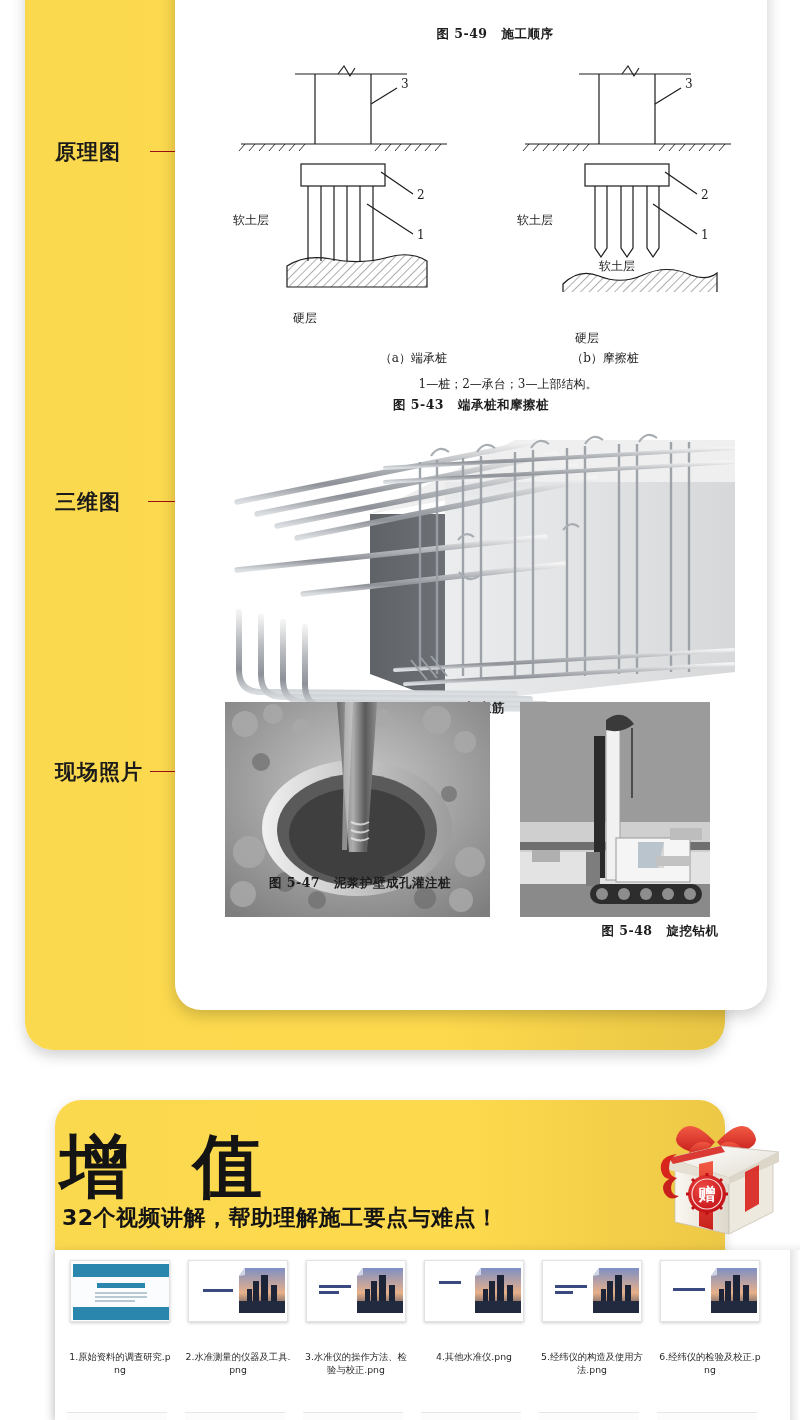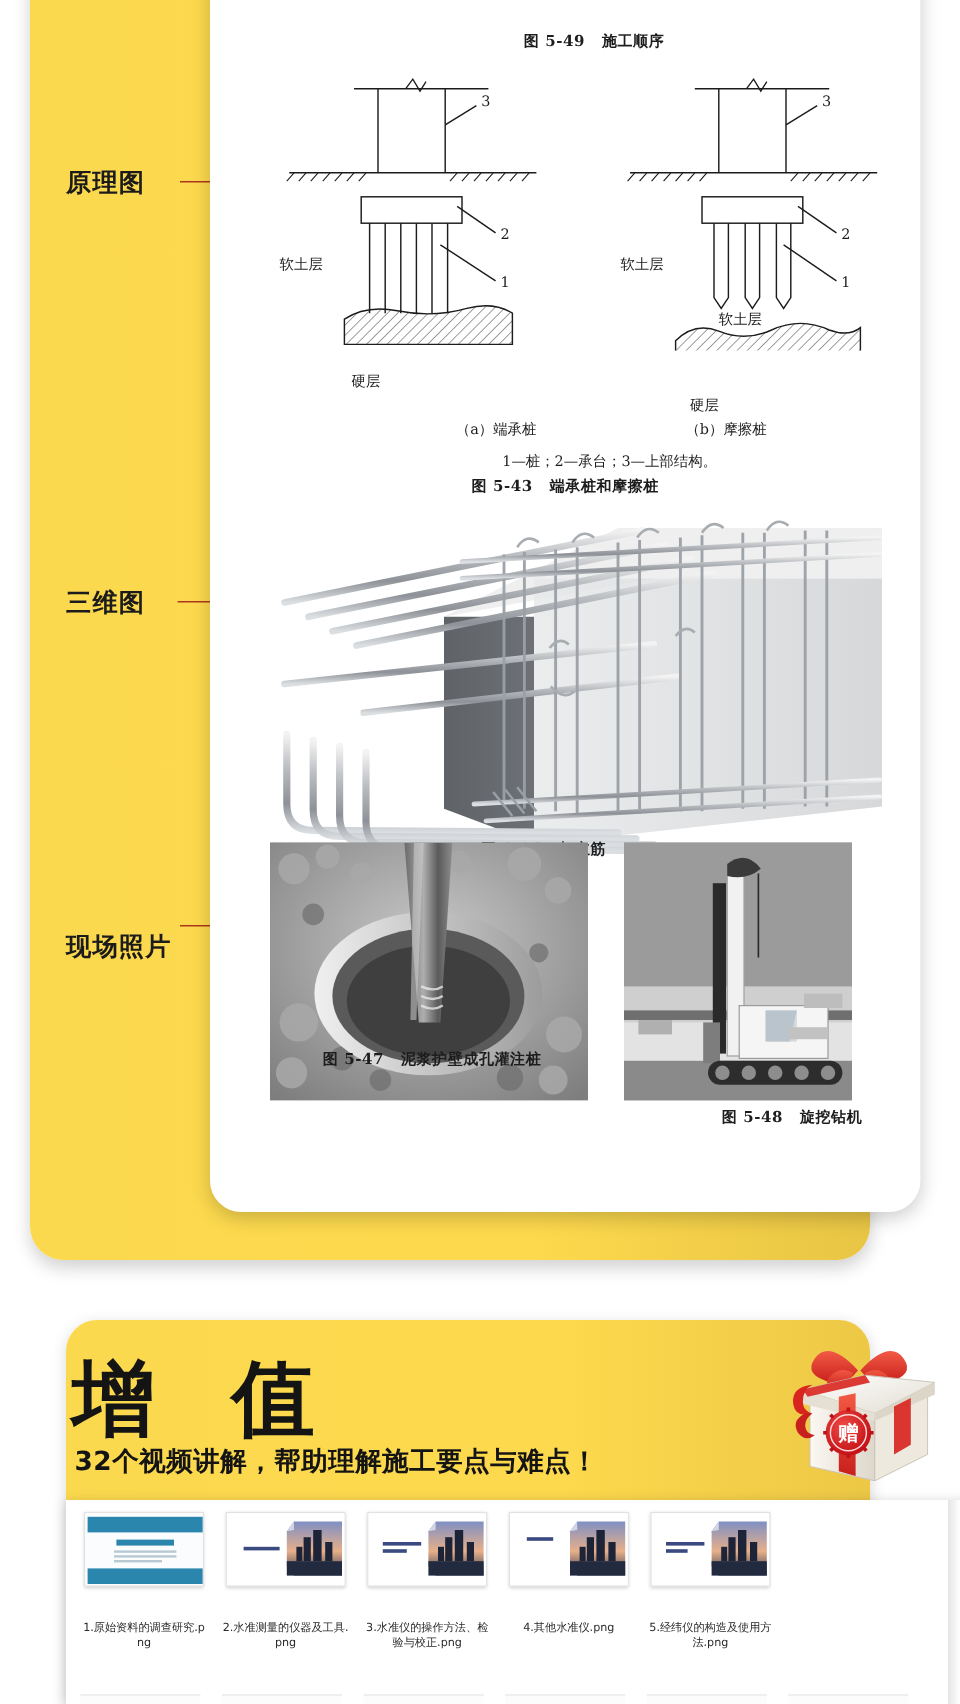--- a/index.html
+++ b/index.html
@@ -27,21 +27,21 @@
 
   
   .side-label{
     position:absolute; left:55px;
     font-size:21px; font-weight:700; color:#1b1b1b;
     letter-spacing:1px; white-space:nowrap;
     font-family:"DejaVu Sans","Liberation Sans",sans-serif;
   }
   .lbl-1{ top:138px; }
   .lbl-2{ top:488px; }
-  .lbl-3{ top:775px; }
+  .lbl-3{ top:758px; }
   .leader{
     position:absolute; height:0; border-top:1.6px solid #9b1016;
   }
   .ld-1{ left:150px; top:151px; width:152px; }
   .ld-2{ left:148px; top:501px; width:152px; }
   .ld-3{ left:150px; top:771px; width:100px; }
   .fig-cap{
     position:absolute; text-align:center; color:#1d1d1d;
     font-family:"DejaVu Serif","Liberation Serif",serif;
     font-weight:700; font-size:12.5px; letter-spacing:.5px; white-space:nowrap;
@@ -603,20 +603,38 @@
               <rect x="58" y="28" width="5" height="12"></rect>
             </g>
           <rect x="50" y="40" width="46" height="12" fill="#222a3f"></rect>
           <rect x="12" y="24" width="32" height="3" fill="#3a4a80"></rect>
           <rect x="12" y="30" width="18" height="3" fill="#3a4a80"></rect>
         </svg>
       </div>
       <div class="thumb-cap">5.经纬仪的构造及使用方法.png</div>
     </div>
 
+    <div class="thumb-cell" style="left:602px;">
+      <div class="thumb-img">
+        <svg width="100" height="62" viewBox="0 0 100 62">
+          <rect width="100" height="62" fill="#ffffff"></rect>
+          <polygon points="56,7 96,7 96,52 56,52 50,44 50,15" fill="url(#sky2)"></polygon>
+          <polygon points="50,15 56,7 56,14" fill="#cfd6e6"></polygon>
+          <g fill="#1d2438">
+              <rect x="64" y="20" width="6" height="20"></rect>
+              <rect x="72" y="14" width="7" height="26"></rect>
+          <rect x="82" y="24" width="6" height="16"></rect>
+              <rect x="58" y="28" width="5" height="12"></rect>
+            </g>
+          <rect x="50" y="40" width="46" height="12" fill="#222a3f"></rect>
+          <rect x="12" y="27" width="32" height="3" fill="#3a4a80"></rect>
+        </svg>
+      </div>
+      <div class="thumb-cap">6.经纬仪的检验及校正.png</div>
+    </div>
 
     <div class="row2-cell" style="left:12px;"></div>
     <div class="row2-cell" style="left:130px;"></div>
     <div class="row2-cell" style="left:248px;"></div>
     <div class="row2-cell" style="left:366px;"></div>
     <div class="row2-cell" style="left:484px;"></div>
     <div class="row2-cell" style="left:602px;"></div>
   </div>
   <div class="right-shadow"></div>
 

